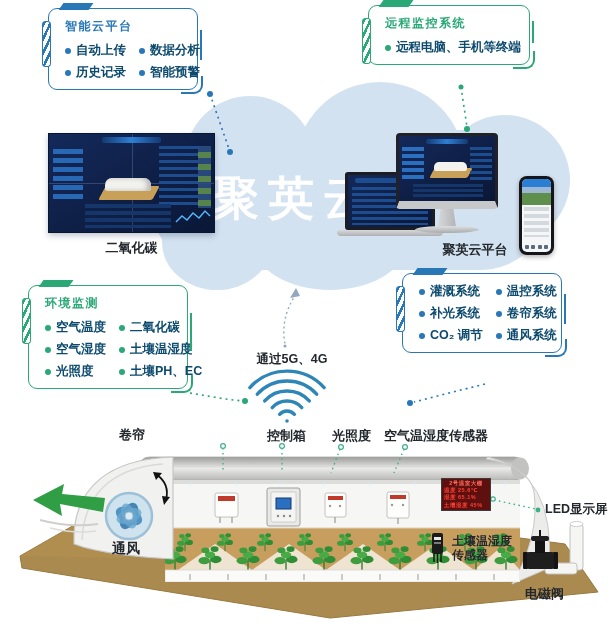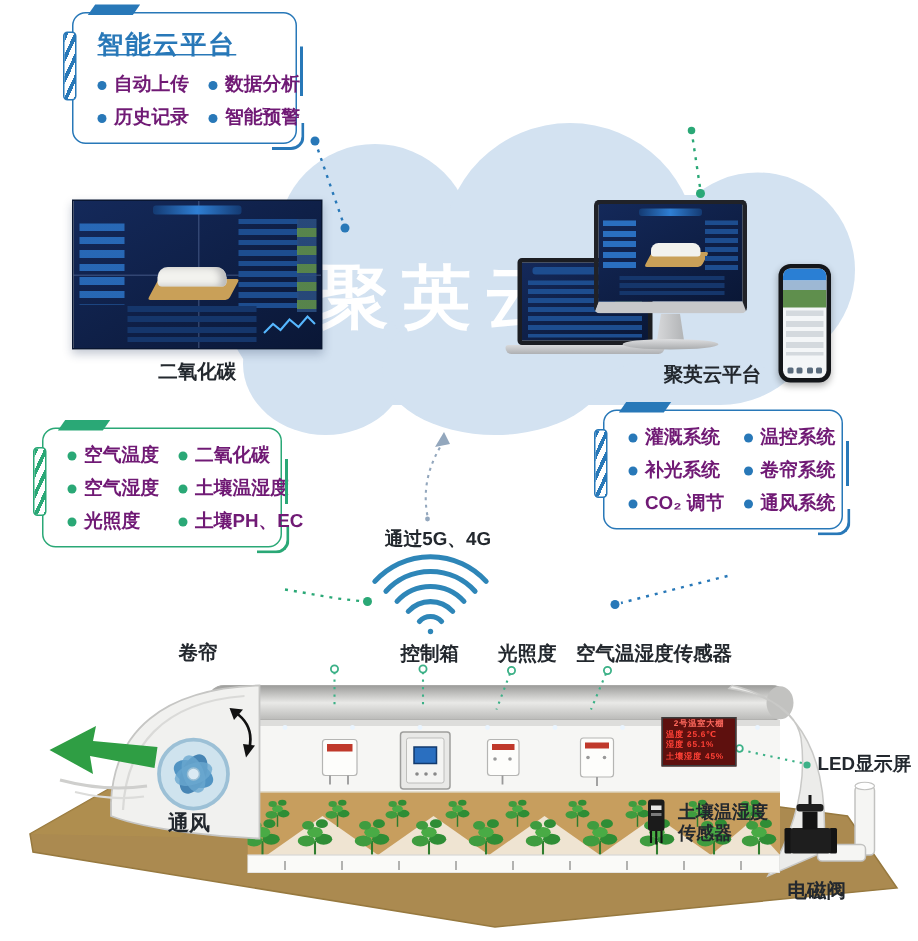--- a/index.html
+++ b/index.html
@@ -14,27 +14,27 @@
   .cloud-b3 { left:440px; top:115px; width:130px; height:130px; }
   .cloud-b4 { left:162px; top:195px; width:110px; height:95px; }
   .cloud-b5 { left:255px; top:200px; width:150px; height:90px; }
   .cloud-watermark { position:absolute; left:213px; top:168px; z-index:1;
     font-size:46px; font-weight:bold; color:#ffffff; letter-spacing:9px; white-space:nowrap; }
 
   
   .infobox { position:absolute; background:#fff; border-radius:9px; z-index:5; padding:9px 10px 8px 16px; }
   .infobox.blue  { border:1.7px solid #2878b8; }
   .infobox.green { border:1.7px solid #2aa876; }
-  .infobox .title { font-size:17px; font-weight:bold; letter-spacing:1.5px; margin-bottom:7px; white-space:nowrap;text-decoration:underline; }
+  .infobox .title { font-size:12px; font-weight:bold; letter-spacing:1.5px; margin-bottom:7px; white-space:nowrap; }
   .infobox.blue  .title { color:#2878b8; }
   .infobox.green .title { color:#2aa876; }
   .items { display:grid; column-gap:13px; row-gap:5px; }
   .items.cols2 { grid-template-columns:auto auto; }
   .items.cols1 { grid-template-columns:auto; }
-  .li { display:flex; align-items:center; gap:5px; font-size:12.5px; font-weight:bold; color:#701a75; white-space:nowrap; }
+  .li { display:flex; align-items:center; gap:5px; font-size:12.5px; font-weight:bold; color:#0c4a6e; white-space:nowrap; }
   .li .dot { width:6px; height:6px; border-radius:50%; flex:0 0 6px; }
   .infobox.blue  .li .dot { background:#2878b8; }
   .infobox.green .li .dot { background:#2aa876; }
   
   .hatch { position:absolute; left:-7px; top:12px; width:9px; height:46px; border-radius:3px; background-color:#fff; }
   .infobox.blue  .hatch { border:1.5px solid #2878b8; background-image:repeating-linear-gradient(115deg,#2878b8 0 2.5px,#fff 2.5px 6px); }
   .infobox.green .hatch { border:1.5px solid #2aa876; background-image:repeating-linear-gradient(115deg,#2aa876 0 2.5px,#fff 2.5px 6px); }
   .corner-tl { position:absolute; left:12px; top:-6px; width:30px; height:7px; transform:skewX(-35deg); }
   .infobox.blue  .corner-tl { background:#2878b8; }
   .infobox.green .corner-tl { background:#2aa876; }
@@ -159,26 +159,40 @@
           <span class="dot"></span>
           <span class="txt">历史记录</span>
         </div>
         <div class="li">
           <span class="dot"></span>
           <span class="txt">智能预警</span>
         </div>
       </div>
   </div>
 
+  <div id="box-remote" class="infobox green">
+    <div class="hatch"></div>
+    <div class="corner-tl"></div>
+    <div class="corner-br"></div>
+    <div class="edge-r"></div>
+    <div class="title">远程监控系统</div>
+    <div class="items cols1">
+        <div class="li">
+          <span class="dot"></span>
+          <span class="txt">远程电脑、手机等终端</span>
+        </div>
+      </div>
+  </div>
 
   <div id="box-env" class="infobox green">
     <div class="hatch"></div>
     <div class="corner-tl"></div>
     <div class="corner-br"></div>
     <div class="edge-r"></div>
+    <div class="title">环境监测</div>
     <div class="items cols2">
         <div class="li">
           <span class="dot"></span>
           <span class="txt">空气温度</span>
         </div>
         <div class="li">
           <span class="dot"></span>
           <span class="txt">二氧化碳</span>
         </div>
         <div class="li">

